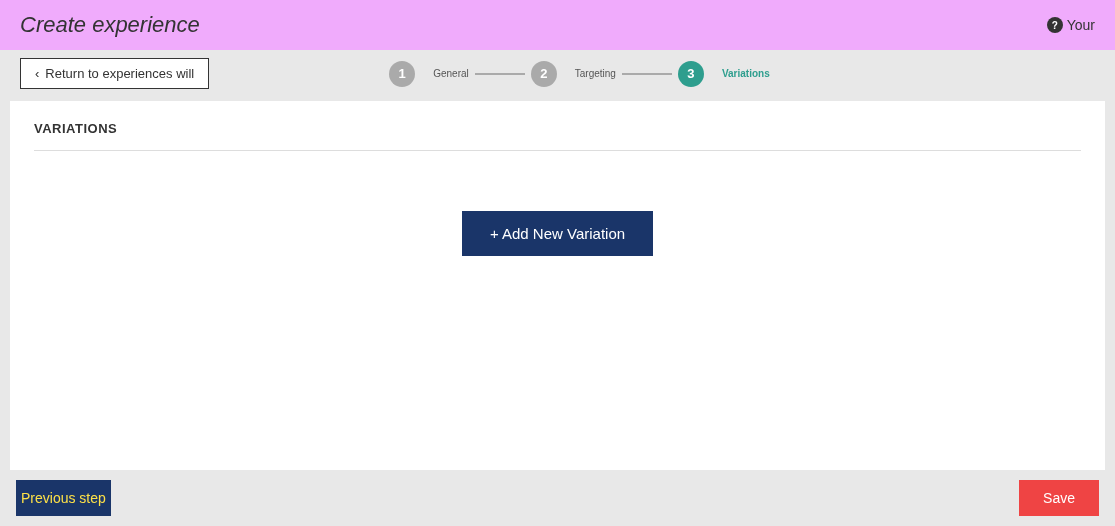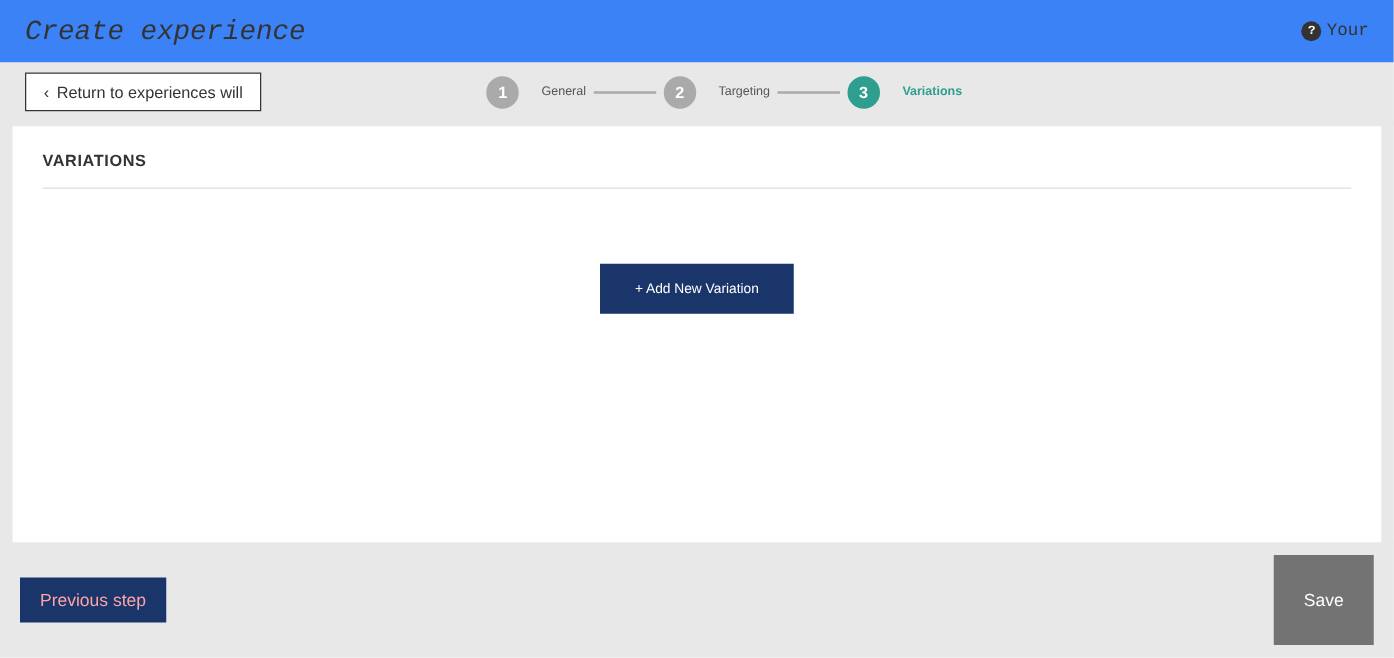--- a/index.html
+++ b/index.html
@@ -8,27 +8,26 @@
       background: #e8e8e8;
       width: 1115px;
       height: 526px;
       overflow: hidden;
       display: flex;
       flex-direction: column;
     }
 
     
     .top-header {
-      background: #3b82f6;
+      background: #f0abfc;
       padding: 12px 20px;
       display: flex;
       align-items: center;
       justify-content: space-between;
       min-height: 50px;
-      font-family: Liberation Mono, monospace;
     }
     .page-title {
       font-style: italic;
       font-size: 22px;
       color: #333;
       font-weight: normal;
     }
     .help-link {
       color: #333;
       font-size: 14px;
@@ -147,47 +146,47 @@
     .variations-empty-text {
       font-size: 16px;
       color: #888;
       margin-bottom: 20px;
     }
     .add-variation-btn {
       background: #1a3569;
       color: #fff;
       border: none;
       padding: 14px 28px;
-      font-size: 11px;
+      font-size: 15px;
       cursor: pointer;
       font-weight: normal;
     }
 
     
     .footer {
       background: #e8e8e8;
       padding: 10px 16px;
       display: flex;
       align-items: center;
       justify-content: space-between;
       min-height: 50px;
     }
     .prev-step-btn {
       background: #1a3569;
-      color: #fca5a5;
+      color: #fde047;
       border: none;
-      padding: 10px 16px;
+      padding: 10px 5px;
       font-size: 14px;
       cursor: pointer;
     }
     .save-btn {
-      background: #737373;
+      background: #ef4444;
       color: #fff;
       border: none;
-      padding: 28px 24px;
+      padding: 10px 24px;
       font-size: 14px;
       cursor: pointer;
     }
   </style>
 </head>
 <body>
 
 <div class="top-header">
   <span class="page-title">Create experience</span>
   <a class="help-link" href="#">

